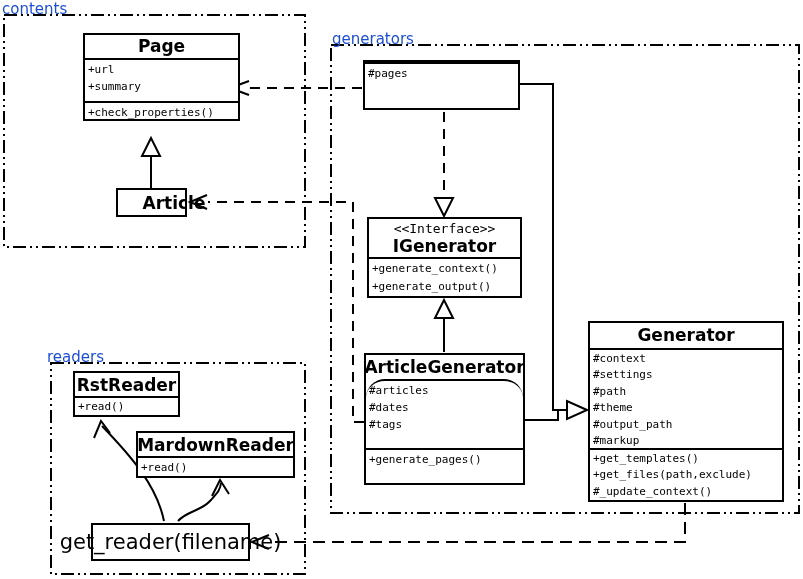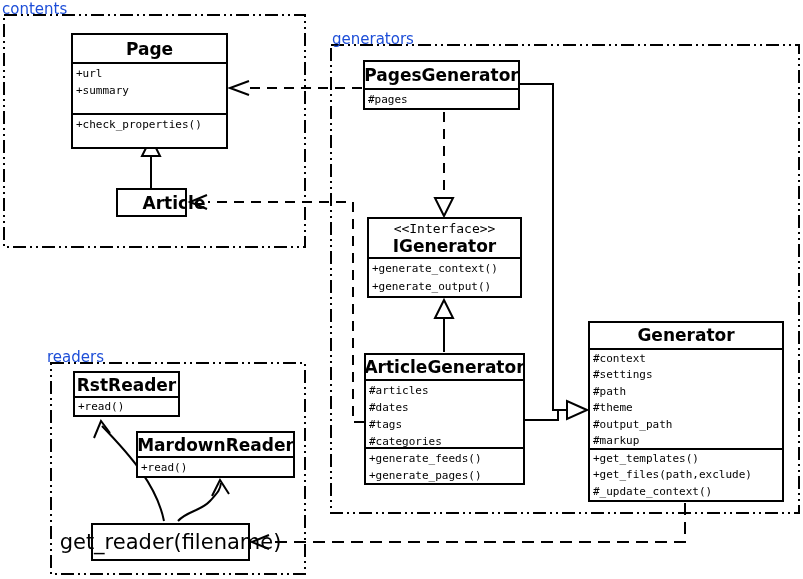--- a/index.html
+++ b/index.html
@@ -10,29 +10,29 @@
   .cls{position:absolute;z-index:1;box-sizing:border-box;background:#fff;
        border:2px solid #000;display:flex;flex-direction:column;}
   .cls .t{box-sizing:border-box;display:flex;align-items:center;justify-content:center;
           font-weight:bold;font-size:17px;white-space:nowrap;}
   .cls .t2{box-sizing:border-box;display:flex;flex-direction:column;align-items:center;justify-content:center;}
   .cls .stereo{font-family:"DejaVu Sans Mono", monospace;font-size:13px;line-height:15px;}
   .cls .tname{font-weight:bold;font-size:17px;line-height:20px;}
   .cls .cmp{box-sizing:border-box;border-top:2px solid #000;padding:1px 0 0 3px;overflow:hidden;}
   .cls .m{font-family:"DejaVu Sans Mono", monospace;font-size:11px;white-space:pre;}
   
-  #b-page{left:71px;top:33px;width:157px;height:116px;}
+  #b-page{left:83px;top:33px;width:157px;height:88px;}
   #b-page .t{height:27px;} #b-page .a{height:51px;} #b-page .a .m{line-height:17px;} #b-page .o .m{line-height:18px;}
   #b-article{left:116px;top:188px;width:71px;height:29px;} #b-article .t{height:25px;margin-left:45px;}
   #b-pagesgen{left:363px;top:60px;width:157px;height:50px;}
   #b-pagesgen .t{height:26px;} #b-pagesgen .a .m{line-height:17px;}
   #b-igen{left:367px;top:217px;width:155px;height:81px;}
   #b-igen .t2{height:39px;} #b-igen .o .m{line-height:18px;}
   #b-artgen{left:364px;top:353px;width:161px;height:132px;}
-  #b-artgen .t{height:24px;} #b-artgen .a{height:69px;} #b-artgen .a .m{line-height:17px;} #b-artgen .o .m{line-height:17px;}
+  #b-artgen .t{height:24px;} #b-artgen .a{height:69px;border-radius:19px;} #b-artgen .a .m{line-height:17px;} #b-artgen .o .m{line-height:17px;}
   #b-gen{left:588px;top:321px;width:196px;height:181px;}
   #b-gen .t{height:25px;} #b-gen .a{height:100px;} #b-gen .a .m{line-height:16.5px;} #b-gen .o .m{line-height:16.5px;}
   #b-rst{left:73px;top:371px;width:107px;height:46px;}
   #b-rst .t{height:24px;} #b-rst .o .m{line-height:16px;}
   #b-mardown{left:136px;top:431px;width:159px;height:47px;}
   #b-mardown .t{height:24px;} #b-mardown .o .m{line-height:17px;}
   #b-getreader{left:91px;top:523px;width:159px;height:38px;}
   #b-getreader .t{height:34px;font-weight:normal;font-size:21px;}
 </style>
 </head>
@@ -106,21 +106,20 @@
     <div class="cmp o">
       <div class="m">+check_properties()</div>
     </div>
   </div>
 
   <div class="cls" id="b-article">
     <div class="t">Article</div>
   </div>
 
   <div class="cls" id="b-pagesgen">
-    <div class="t">PagesGenerator</div>
     <div class="cmp a">
       <div class="m">#pages</div>
     </div>
   </div>
 
   <div class="cls" id="b-igen">
     <div class="t2">
       <div class="stereo">&lt;&lt;Interface&gt;&gt;</div>
       <div class="tname">IGenerator</div>
     </div>
@@ -129,24 +128,22 @@
       <div class="m">+generate_output()</div>
     </div>
   </div>
 
   <div class="cls" id="b-artgen">
     <div class="t">ArticleGenerator</div>
     <div class="cmp a">
       <div class="m">#articles</div>
       <div class="m">#dates</div>
       <div class="m">#tags</div>
-      <div class="m">#categories</div>
     </div>
     <div class="cmp o">
-      <div class="m">+generate_feeds()</div>
       <div class="m">+generate_pages()</div>
     </div>
   </div>
 
   <div class="cls" id="b-gen">
     <div class="t">Generator</div>
     <div class="cmp a">
       <div class="m">#context</div>
       <div class="m">#settings</div>
       <div class="m">#path</div>

